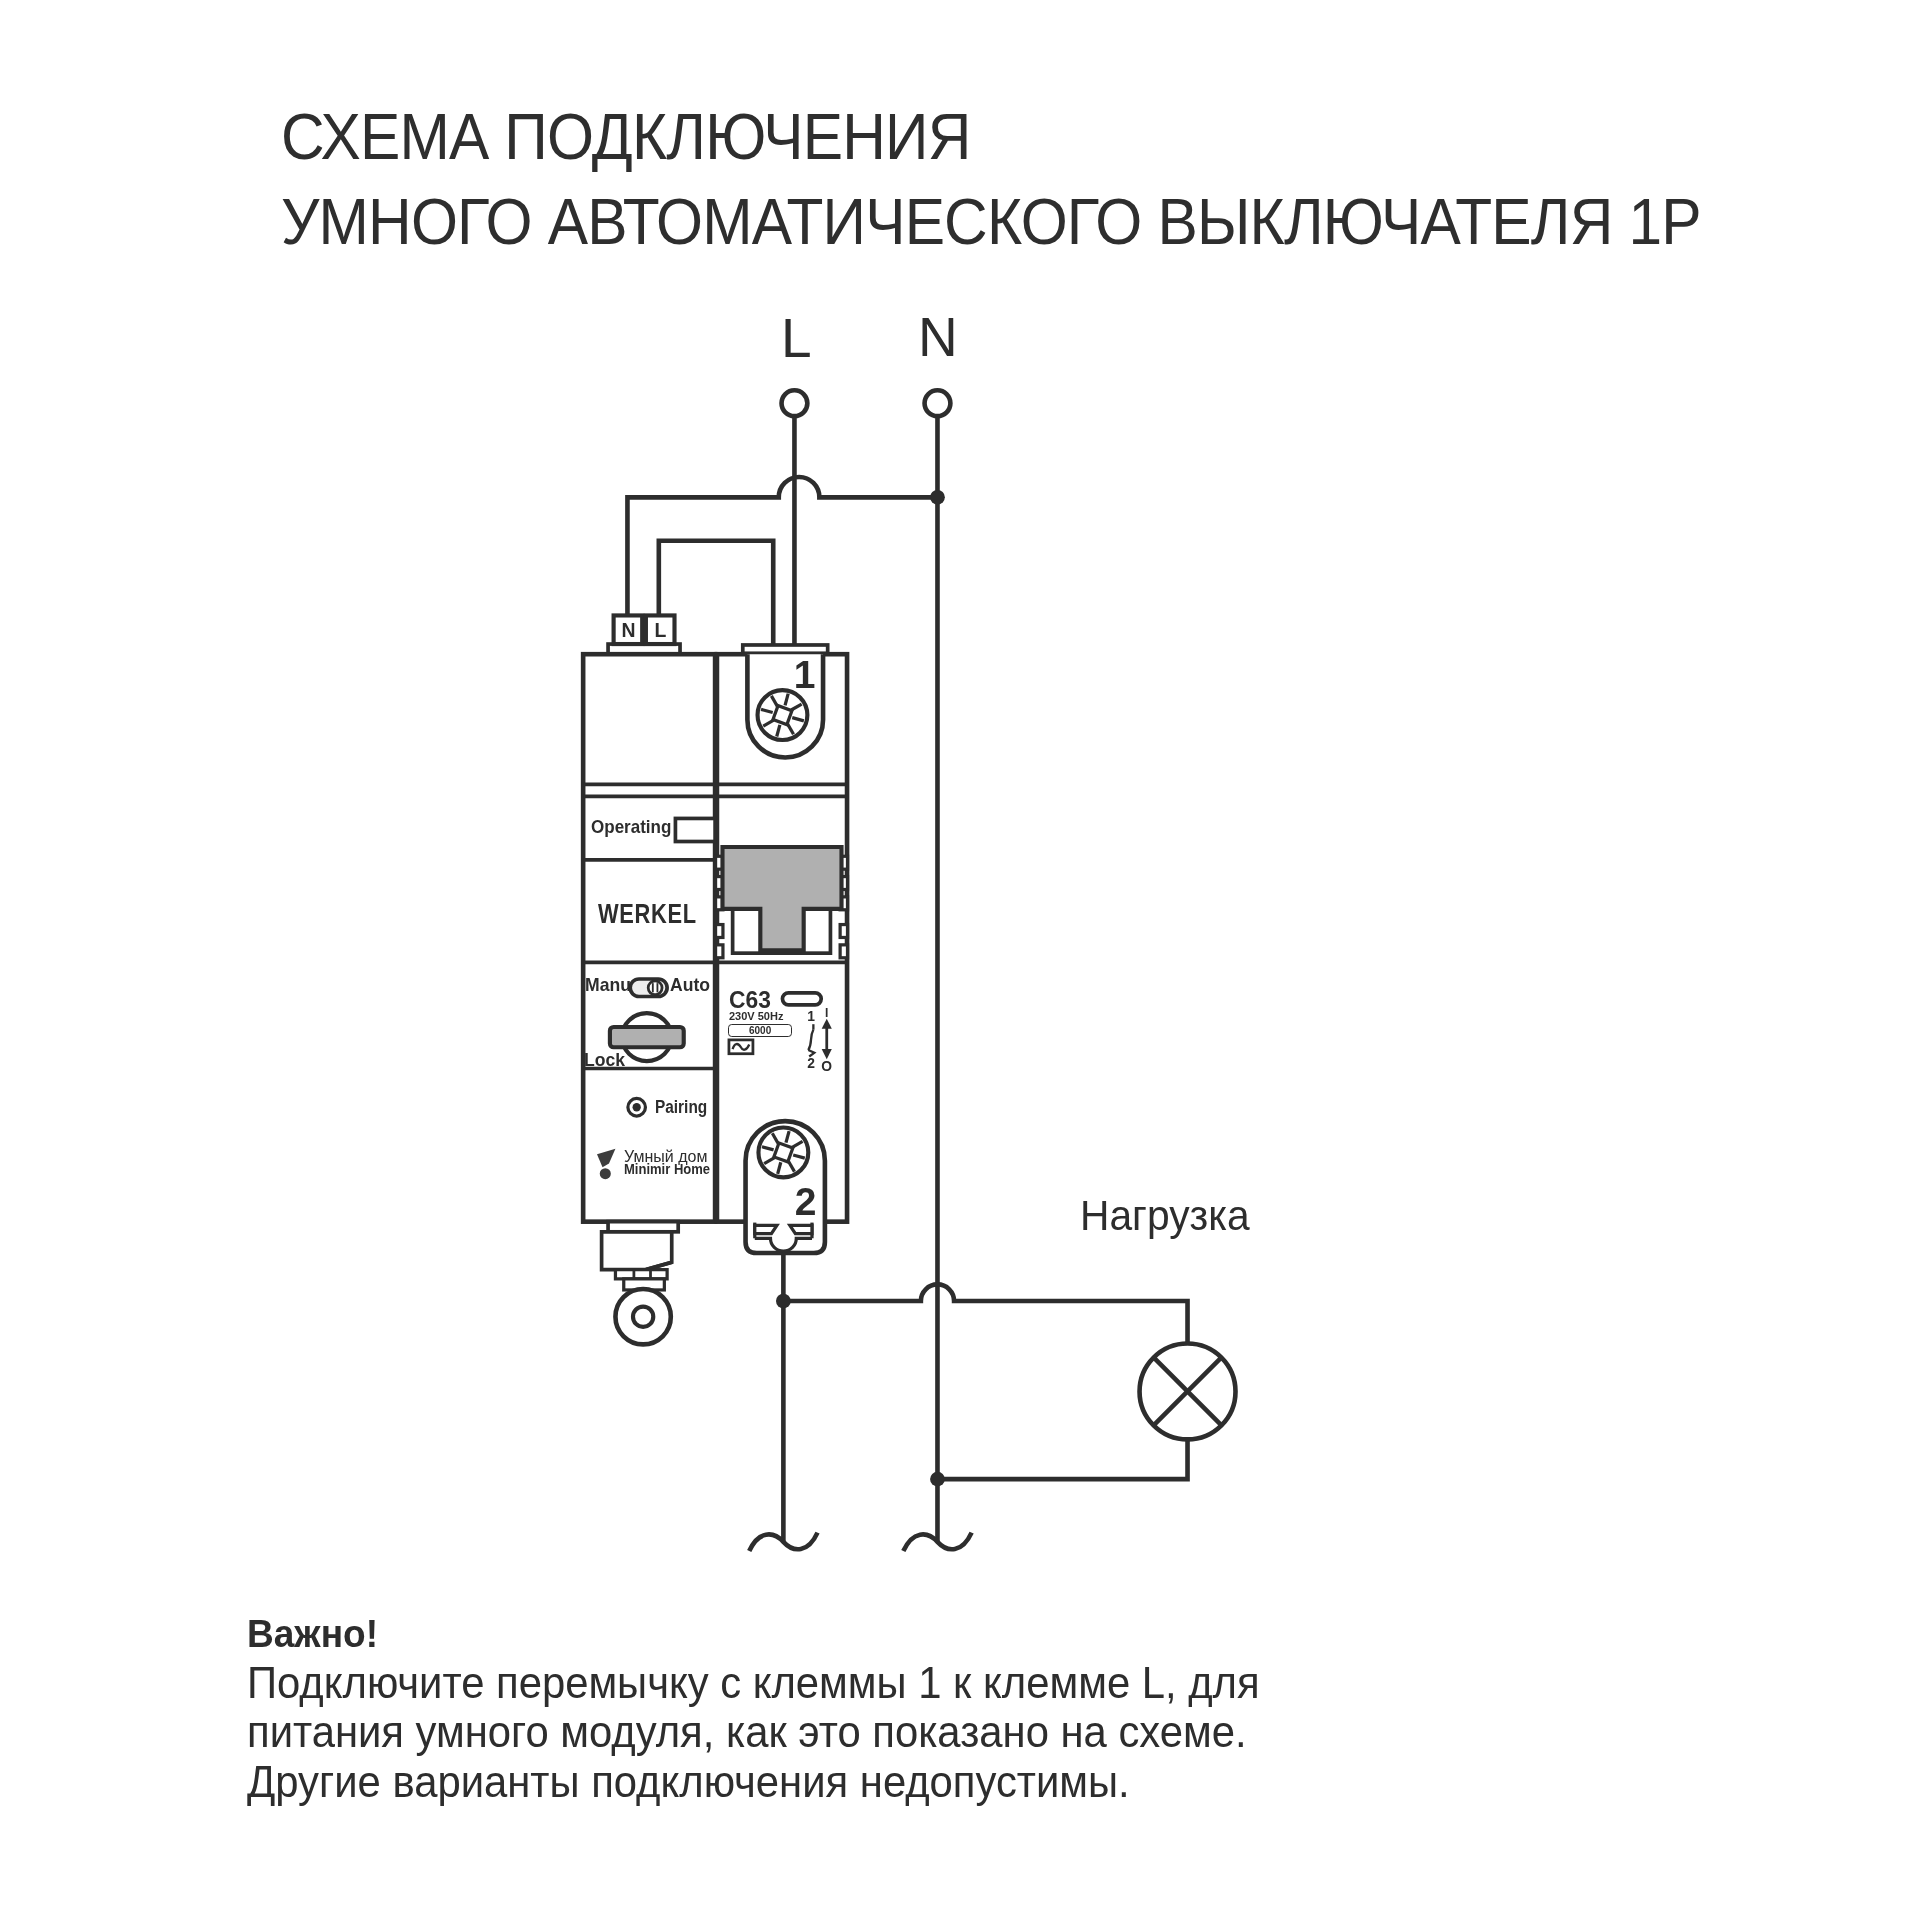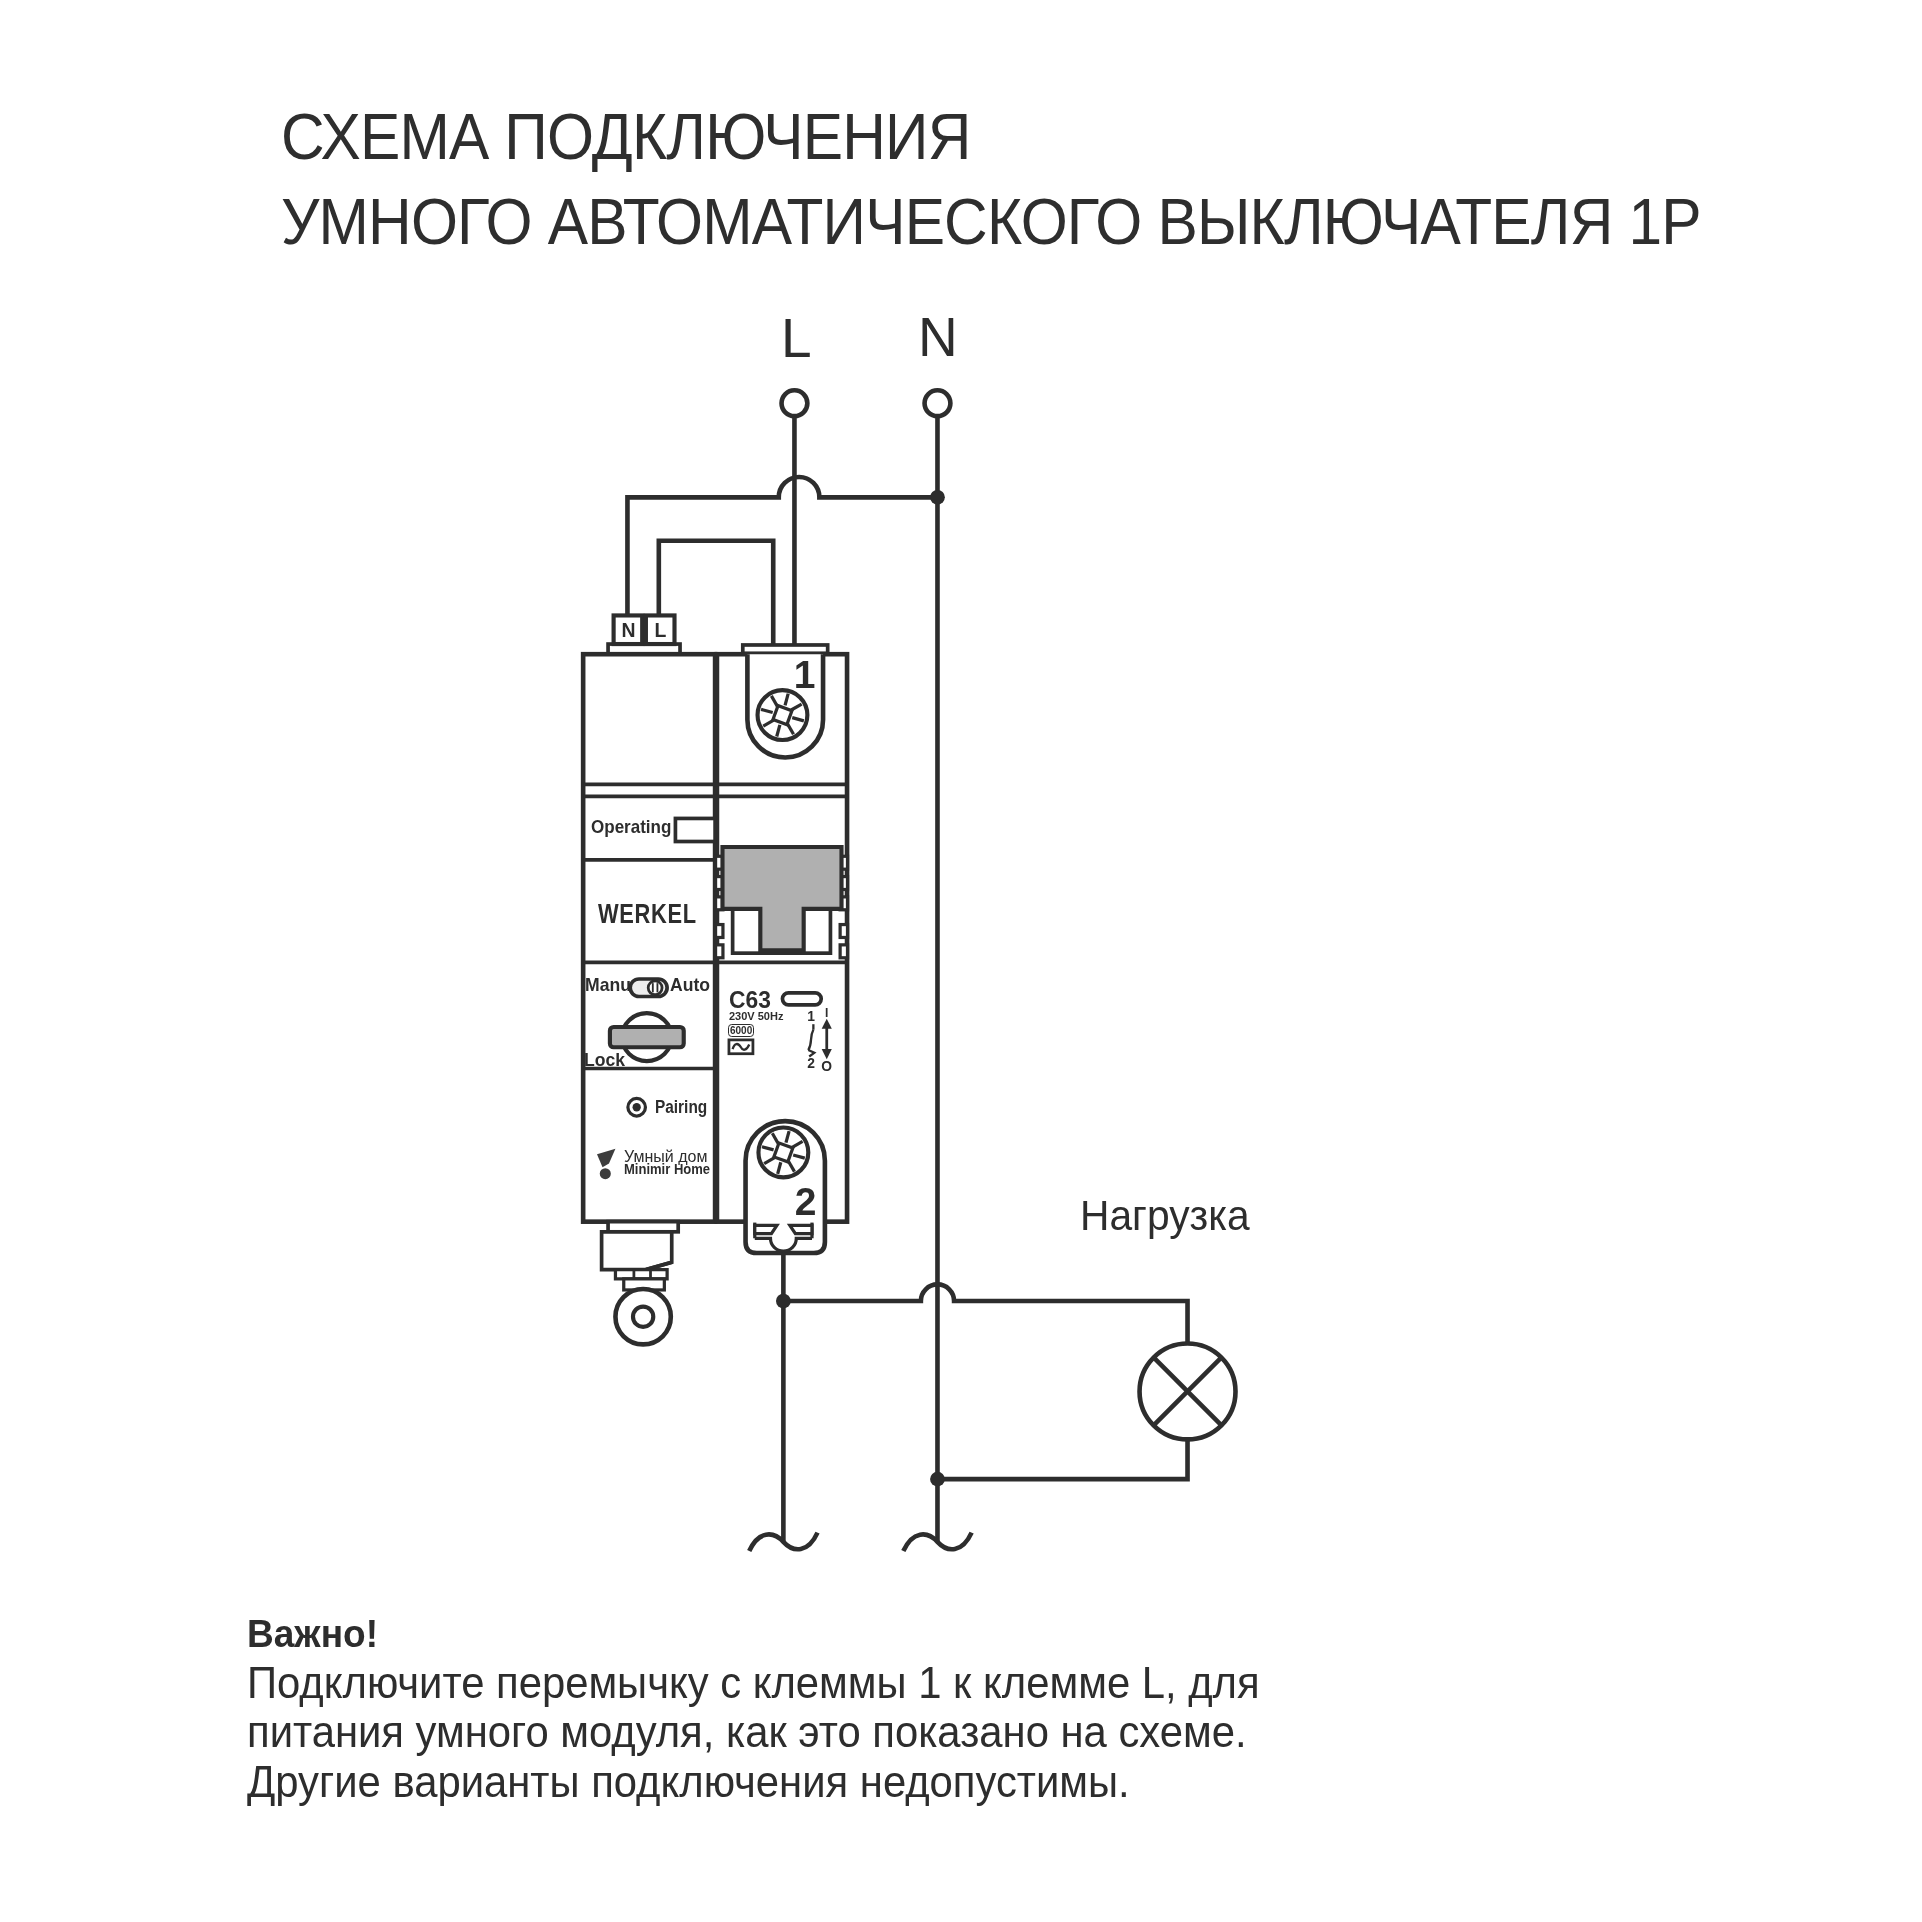--- a/index.html
+++ b/index.html
@@ -2,21 +2,21 @@
 <html style="font-size:14.8px"><head>
 <meta charset="utf-8">
 <style>
   html,body{margin:0;padding:0;background:#ffffff;}
   .page{position:relative;width:1922px;height:1922px;background:#ffffff;overflow:hidden;
         font-family:"Liberation Sans", sans-serif;color:#2d2d2d;}
   .lbl{position:absolute;white-space:nowrap;transform-origin:0 0;color:#2d2d2d;}
   .ctr{text-align:center;}
   svg{position:absolute;left:0;top:0;}
   svg text{font-family:"Liberation Sans", sans-serif;fill:#2d2d2d;}
-  .badge{border:1.8px solid #2d2d2d;border-radius:3.7px;line-height:11px;padding:0 1px;}
+  .badge{border:1.8px solid #2d2d2d;border-radius:3.7px;line-height:11px;padding:0 20px;}
 </style>
 </head>
 <body>
 
 <div class="page">
 
   <svg width="1922" height="1922" viewBox="0 0 2083 2083">
 
     <defs>
       <g id="screw" fill="none">

